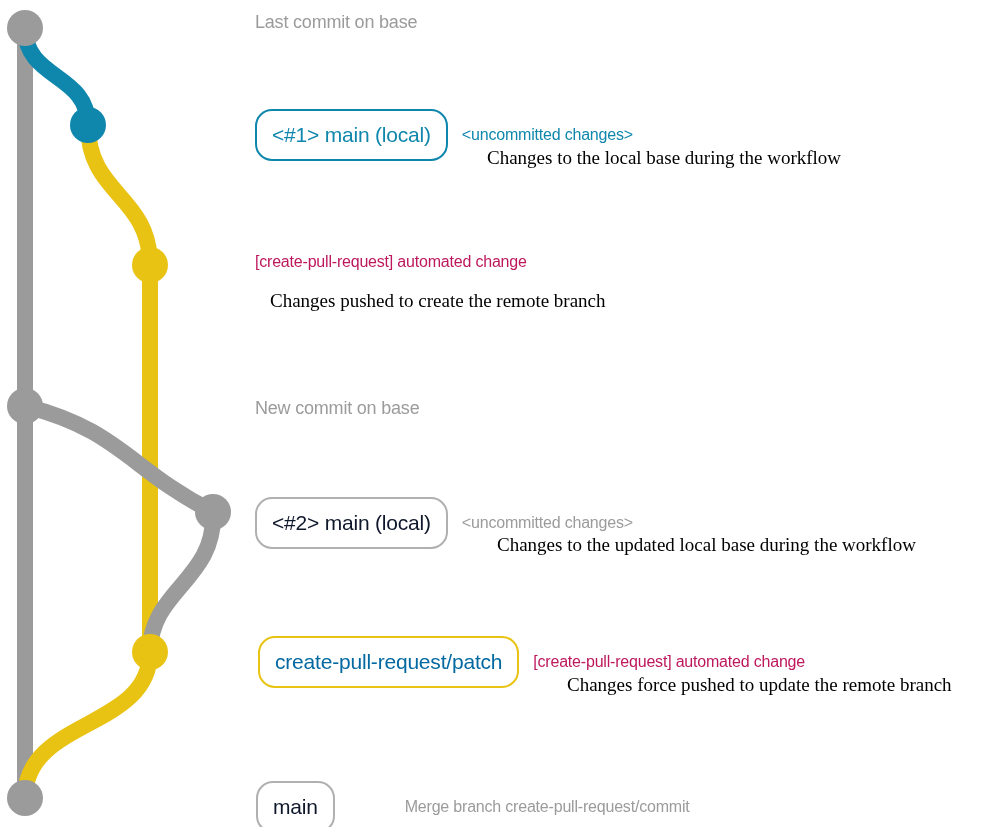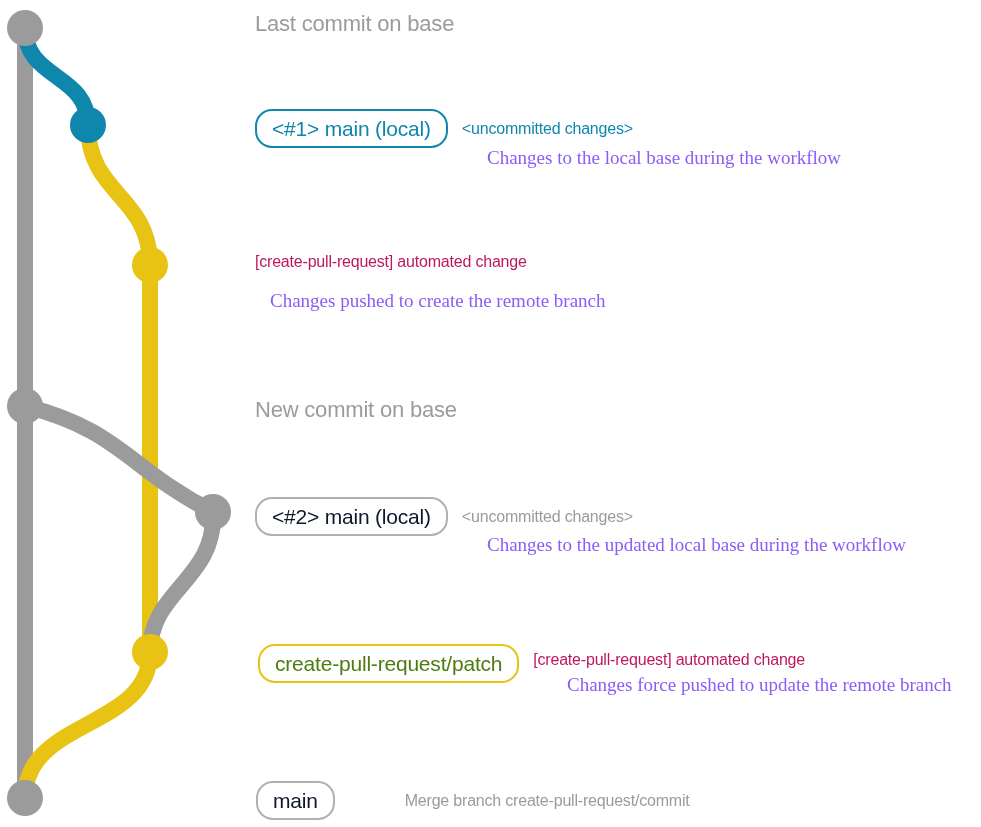--- a/index.html
+++ b/index.html
@@ -36,50 +36,50 @@
   .headline {
     display: flex;
     align-items: center;
     white-space: nowrap;
   }
   .badge {
     display: inline-flex;
     align-items: center;
     justify-content: center;
     box-sizing: border-box;
-    height: 39px;
+    height: 52px;
     padding: 0 15px;
     border-radius: 17px;
     border: 2px solid #c2410c;
     color: #9b9b9b;
     font-size: 21px;
     font-family: "Liberation Sans", sans-serif;
     letter-spacing: -0.2px;
     background: #ffffff;
   }
   .badge.blue  { border-color: #0f87ad; color: #0f87ad; }
-  .badge.yellow{ border-color: #e8c313; color: #4d7c0f; margin-top: 8px; }
+  .badge.yellow{ border-color: #e8c313; color: #0369a1; }
   .badge.gray  { border-color: #b0b0b0; color: #0f172a; }
 
   .title {
     font-family: "Liberation Sans", sans-serif;
     font-size: 16px;
     letter-spacing: -0.2px;
     line-height: 1;
   }
   .title.blue   { color: #0f87ad; }
   .title.yellow { color: #be185d; }
   .title.gray   { color: #9b9b9b; }
-  .title.solo   { color: #9b9b9b; font-size: 22px; }
+  .title.solo   { color: #9b9b9b; font-size: 18px; }
 
   .desc {
     position: absolute;
     font-family: "Liberation Serif", serif;
     font-size: 19px;
-    color: #8b5cf6;
+    color: #000000;
     white-space: nowrap;
     line-height: 1;
   }
   .gap-sm { width: 14px; display: inline-block; }
 </style>
 </head>
 <body>
 
 <div id="canvas">
 
@@ -126,21 +126,21 @@
 
   <div class="row headline" style="left:255px; top:399px;">
     <span class="title solo">New commit on base</span>
   </div>
 
   <div class="row headline" style="left:255px; top:497px;">
     <span class="badge gray">&lt;#2&gt; main (local)</span>
     <span class="gap-sm"></span>
     <span class="title gray">&lt;uncommitted changes&gt;</span>
   </div>
-  <div class="desc" style="left:487px; top:535px;">Changes to the updated local base during the workflow</div>
+  <div class="desc" style="left:497px; top:535px;">Changes to the updated local base during the workflow</div>
 
   <div class="row headline" style="left:258px; top:636px;">
     <span class="badge yellow">create-pull-request/patch</span>
     <span class="gap-sm"></span>
     <span class="title yellow">[create-pull-request] automated change</span>
   </div>
   <div class="desc" style="left:567px; top:675px;">Changes force pushed to update the remote branch</div>
 
   <div class="row headline" style="left:256px; top:781px;gap:28px;">
     <span class="badge gray">main</span>

